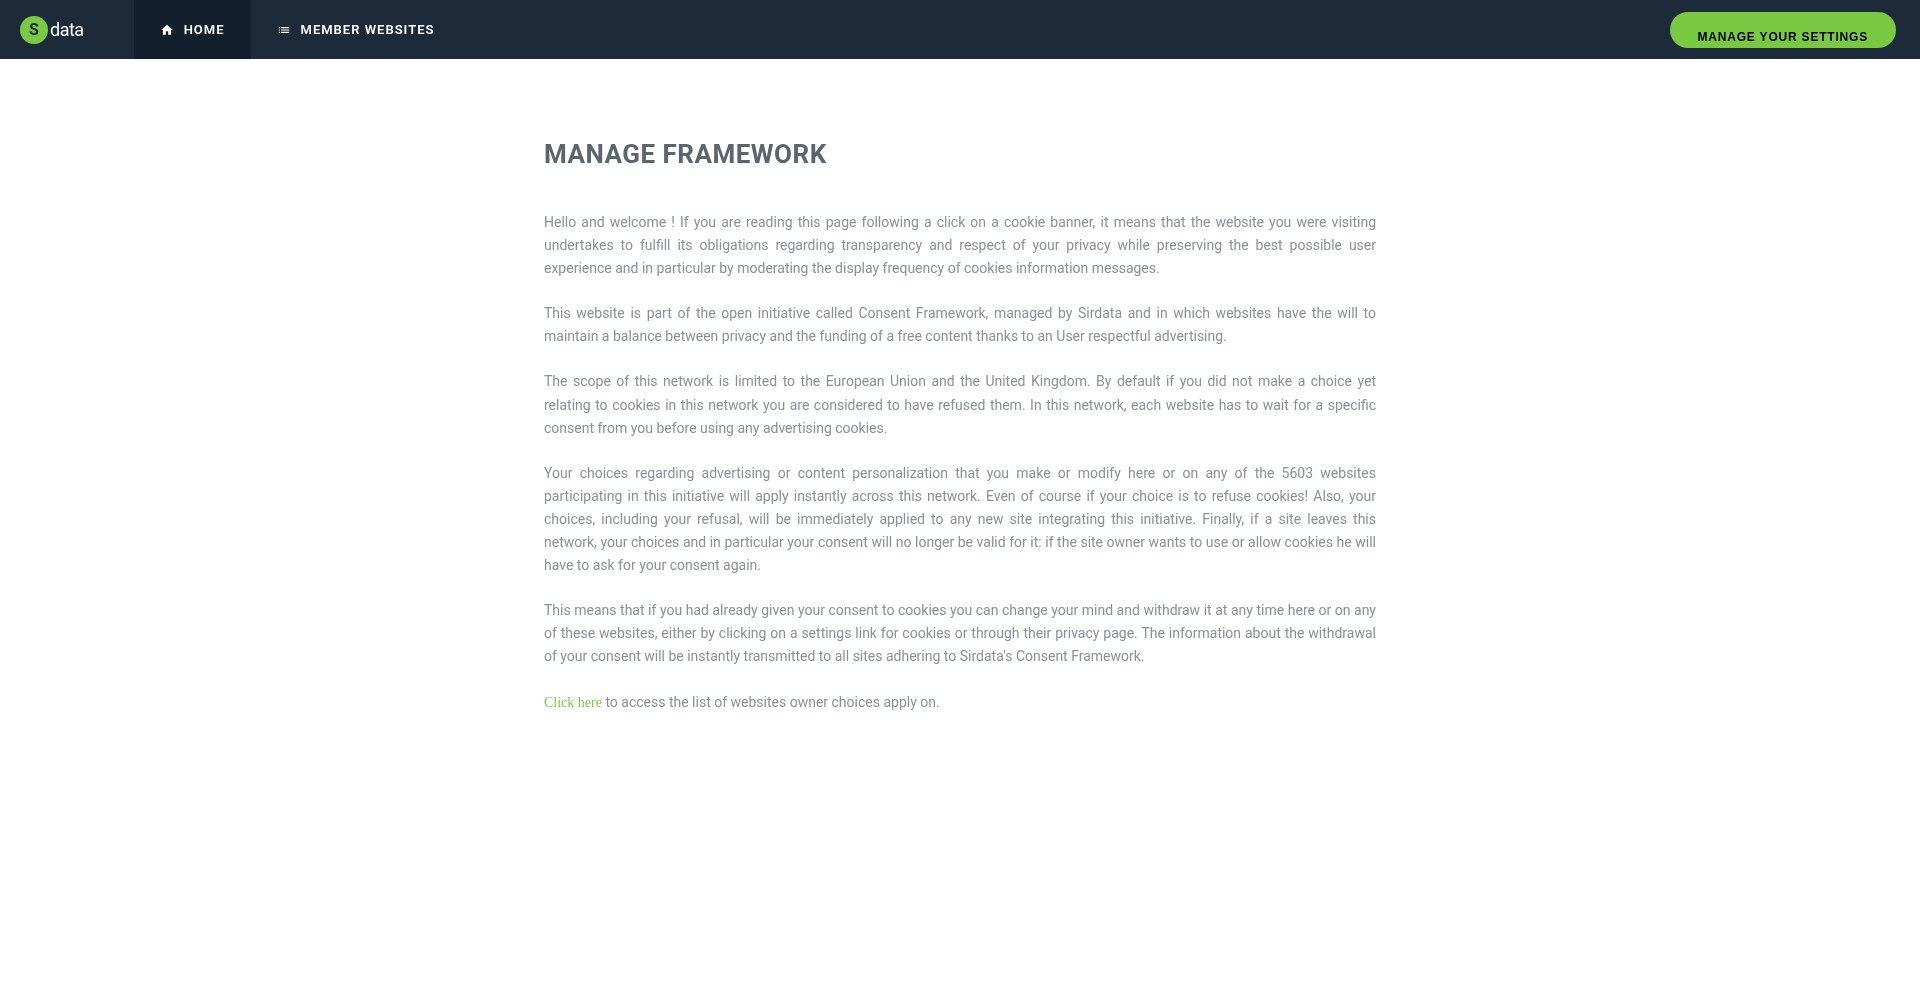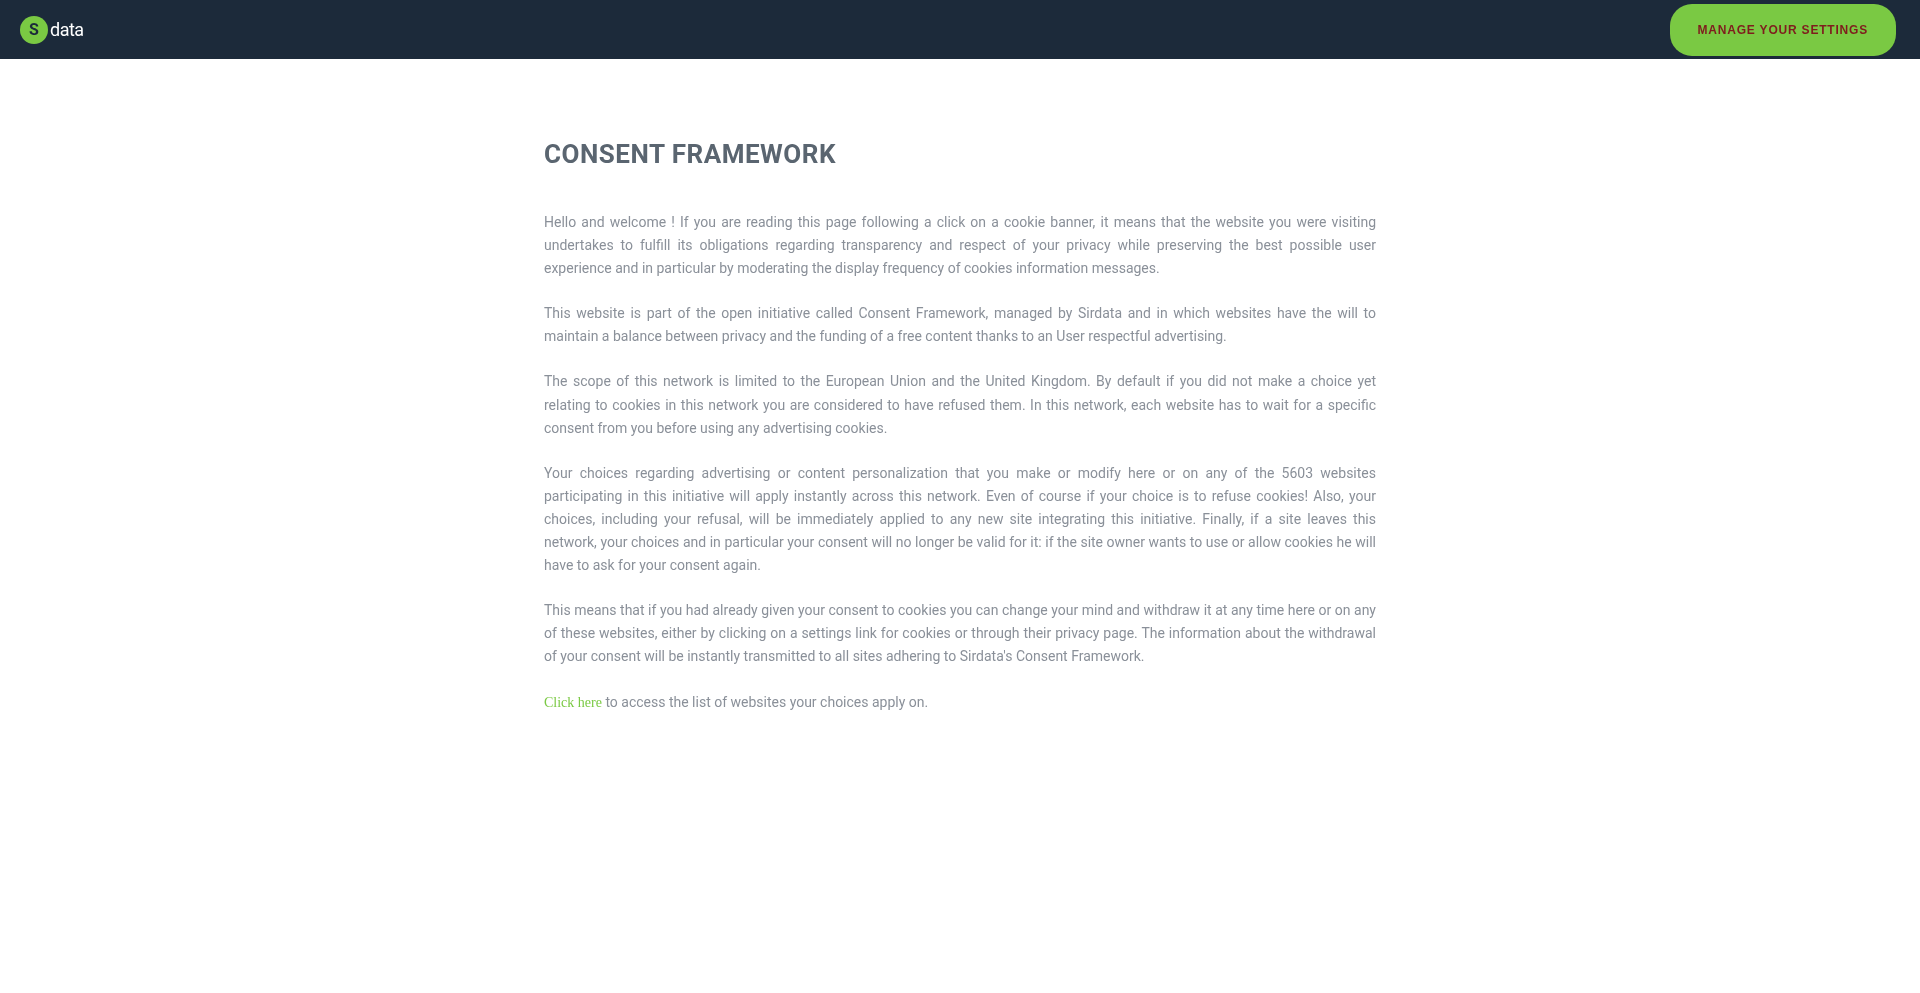--- a/index.html
+++ b/index.html
@@ -70,25 +70,25 @@
     .nav-icon {
       display: inline-flex;
       align-items: center;
       justify-content: center;
     }
     .spacer {
       flex: 1;
     }
     .settings-btn {
       background: #7ac943;
-      color: #7f1d1d;
+      color: #000000;
       border: none;
       border-radius: 22px;
       padding: 18px 28px;
-      height: 52px;
+      height: 36px;
       font-size: 12px;
       font-weight: 600;
       letter-spacing: 0.8px;
       cursor: pointer;
     }
     .content {
       max-width: 832px;
       margin: 0 auto;
       padding: 80px 0 40px 0;
     }
@@ -121,27 +121,45 @@
 </head>
 <body>
 
 <div class="header">
   <div class="logo">
     <div class="logo-circle">
       <span class="logo-inner">S</span>
     </div>
     <span class="logo-text">data</span>
   </div>
+  <div class="nav">
+    <div class="nav-item active">
+      <span class="nav-icon">
+        <svg width="14" height="14" viewBox="0 0 24 24" fill="#ffffff">
+            <path d="M10 20v-6h4v6h5v-8h3L12 3 2 12h3v8z"></path>
+          </svg>
+      </span>
+      <span>HOME</span>
+    </div>
+    <div class="nav-item">
+      <span class="nav-icon">
+        <svg width="14" height="14" viewBox="0 0 24 24" fill="#ffffff">
+            <path d="M3 13h2v-2H3v2zm0 4h2v-2H3v2zm0-8h2V7H3v2zm4 4h14v-2H7v2zm0 4h14v-2H7v2zM7 7v2h14V7H7z"></path>
+          </svg>
+      </span>
+      <span>MEMBER WEBSITES</span>
+    </div>
+  </div>
   <div class="spacer"></div>
   <button class="settings-btn">MANAGE YOUR SETTINGS</button>
 </div>
 
 <div class="content">
-  <h1 class="page-title">CONSENT FRAMEWORK</h1>
+  <h1 class="page-title">MANAGE FRAMEWORK</h1>
   <p class="paragraph">Hello and welcome ! If you are reading this page following a click on a cookie banner, it means that the website you were visiting undertakes to fulfill its obligations regarding transparency and respect of your privacy while preserving the best possible user experience and in particular by moderating the display frequency of cookies information messages.</p>
   <p class="paragraph">This website is part of the open initiative called Consent Framework, managed by Sirdata and in which websites have the will to maintain a balance between privacy and the funding of a free content thanks to an User respectful advertising.</p>
   <p class="paragraph">The scope of this network is limited to the European Union and the United Kingdom. By default if you did not make a choice yet relating to cookies in this network you are considered to have refused them. In this network, each website has to wait for a specific consent from you before using any advertising cookies.</p>
   <p class="paragraph">Your choices regarding advertising or content personalization that you make or modify here or on any of the 5603 websites participating in this initiative will apply instantly across this network. Even of course if your choice is to refuse cookies! Also, your choices, including your refusal, will be immediately applied to any new site integrating this initiative. Finally, if a site leaves this network, your choices and in particular your consent will no longer be valid for it: if the site owner wants to use or allow cookies he will have to ask for your consent again.</p>
   <p class="paragraph">This means that if you had already given your consent to cookies you can change your mind and withdraw it at any time here or on any of these websites, either by clicking on a settings link for cookies or through their privacy page. The information about the withdrawal of your consent will be instantly transmitted to all sites adhering to Sirdata's Consent Framework.</p>
   <p class="paragraph-last">
-    <span class="link">Click here</span><span> to access the list of websites your choices apply on.</span>
+    <span class="link">Click here</span><span> to access the list of websites owner choices apply on.</span>
   </p>
 </div>
 
 </body></html>

